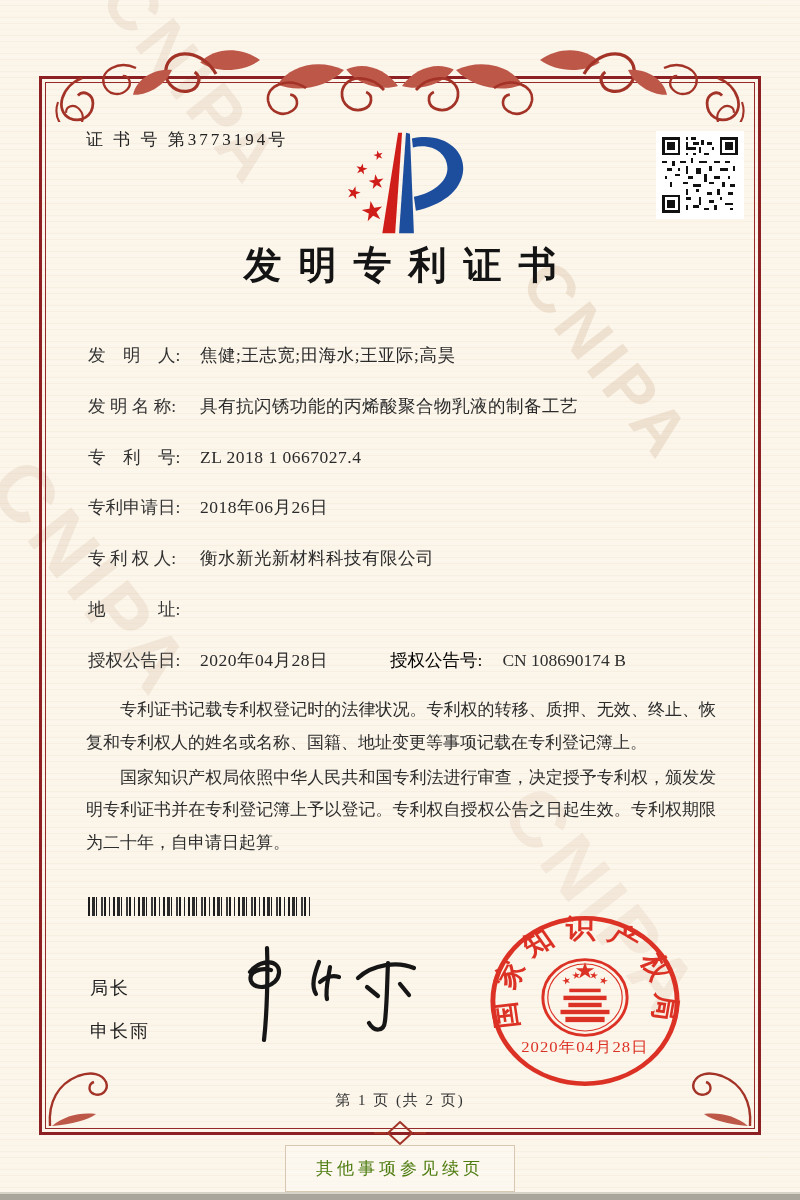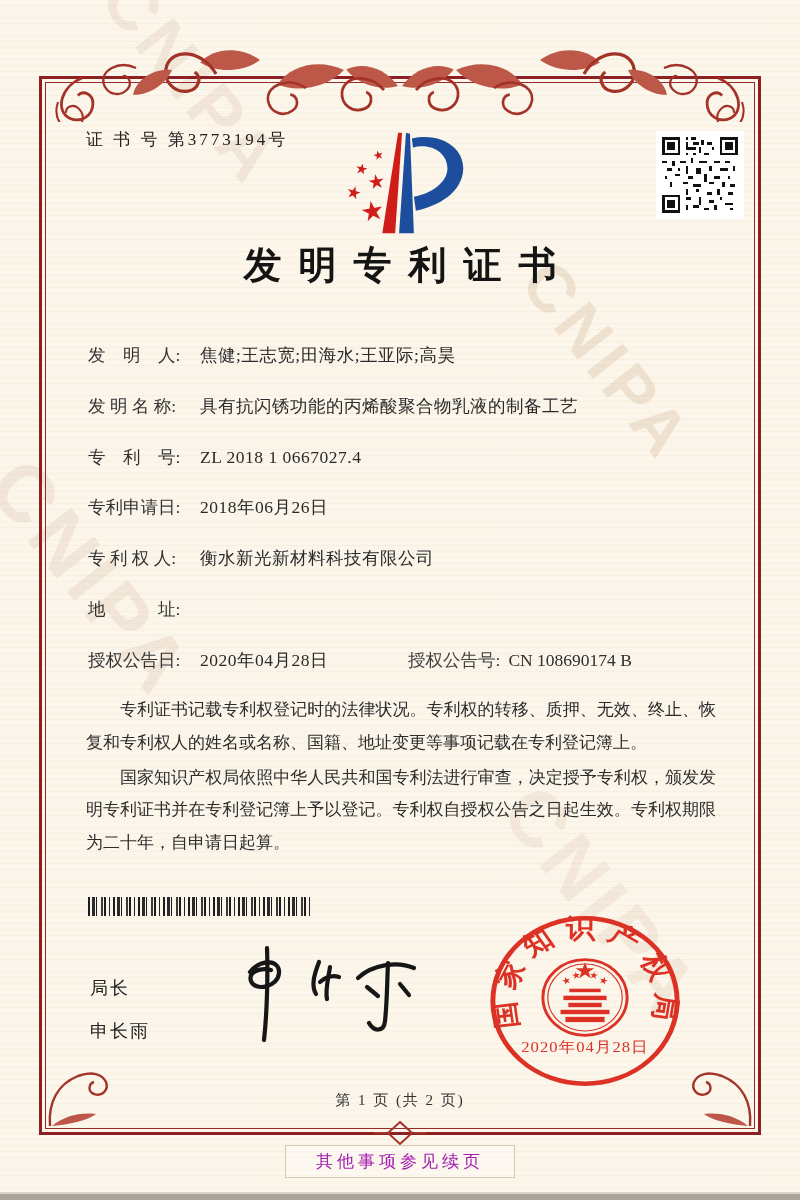--- a/index.html
+++ b/index.html
@@ -34,22 +34,22 @@
   .qr-wrap { left:656px; top:131px; width:88px; height:88px; background:#fff; padding:6px; z-index:4; }
   .qr-wrap svg { width:76px; height:76px; display:block; }
 
   .title { left:0; right:0; top:240px; text-align:center; font-size:38px; font-weight:bold;
            letter-spacing:17px; padding-left:17px; color:#141414; z-index:4; }
 
   .fields { left:88px; top:343px; width:640px; z-index:4; font-size:17.5px; }
   .frow { height:50.8px; display:flex; align-items:baseline; white-space:nowrap; }
   .lbl  { display:inline-block; min-width:112px; color:#333; }
   .val  { color:#2b2b2b; letter-spacing:.5px; }
-  .lbl2 { margin-left:80px; color:#404040; }
-  .val2 { margin-left:8px; }
+  .lbl2 { margin-left:62px; color:#000000; }
+  .val2 { margin-left:20px; }
 
   .paras { left:86px; top:694px; width:630px; z-index:4; font-size:17px; line-height:1.93;
            text-align:justify; color:#2c2c2c; }
   .paras p { text-indent:2em; }
   .paras p + p { margin-top:2px; }
 
   .barcode { left:88px; top:897px; width:224px; height:19px; z-index:4;
     background:
       linear-gradient(90deg,#1c1c1c 0 2px,transparent 2px) left/100% 100% no-repeat,
       repeating-linear-gradient(90deg,
@@ -67,21 +67,21 @@
 
   .sig { left:222px; top:942px; width:205px; height:105px; z-index:4; }
 
   .seal { left:487px; top:913px; width:196px; height:176px; z-index:5; opacity:.93; }
 
   .page-ind { left:0; right:0; top:1091px; text-align:center; font-size:15px;
               letter-spacing:2px; color:#333; z-index:4; }
 
   .note-box { left:50%; top:1145px; transform:translateX(-50%); z-index:4;
               border:1px solid #d8c8b2; background:rgba(255,255,255,.25);
-              padding:4px 30px; font-size:17px; letter-spacing:4px; color:#a21caf; }
+              padding:11px 30px; font-size:17px; letter-spacing:4px; color:#4d7c0f; }
 
   .photo-edge { left:0; right:0; bottom:0; height:8px; background:#aaa59c;
                 border-top:2px solid #d8d3c8; z-index:6; }
 </style>
 </head>
 <body>
 
 <div class="wm" style="left:70px; top:40px; font-size:70px;">CNIPA</div>
 <div class="wm" style="left:492px; top:322px; font-size:66px; color:rgba(186,140,96,.18);">CNIPA</div>
 <div class="wm" style="left:-46px; top:532px; font-size:80px;">CNIPA</div>

